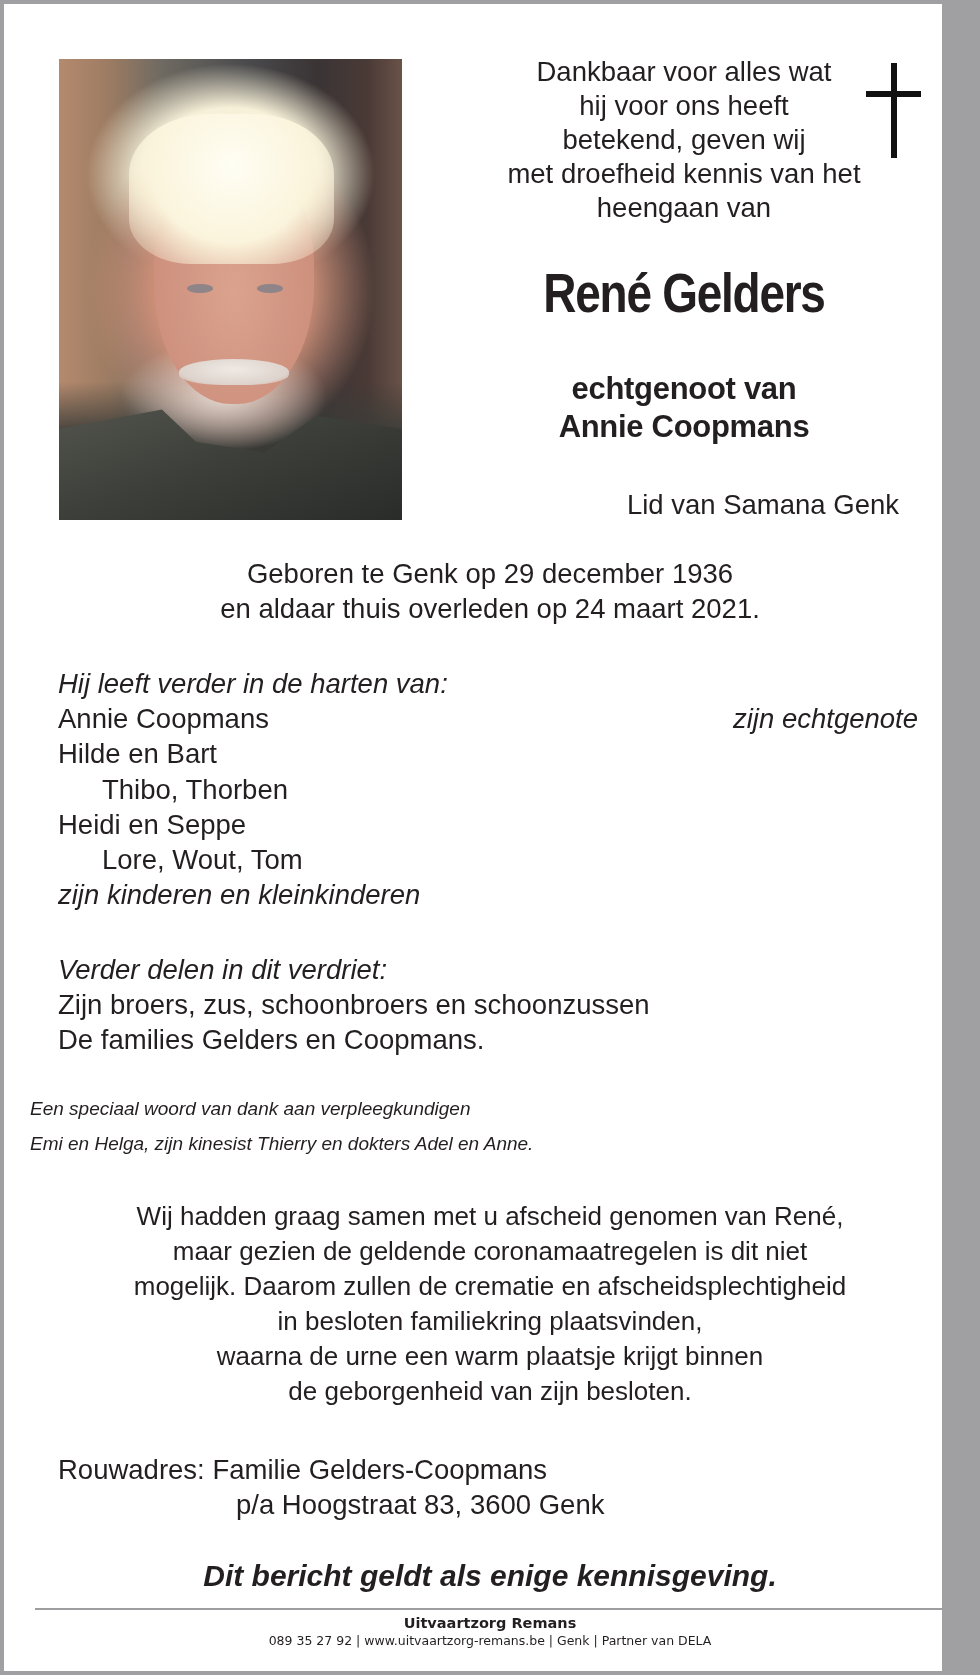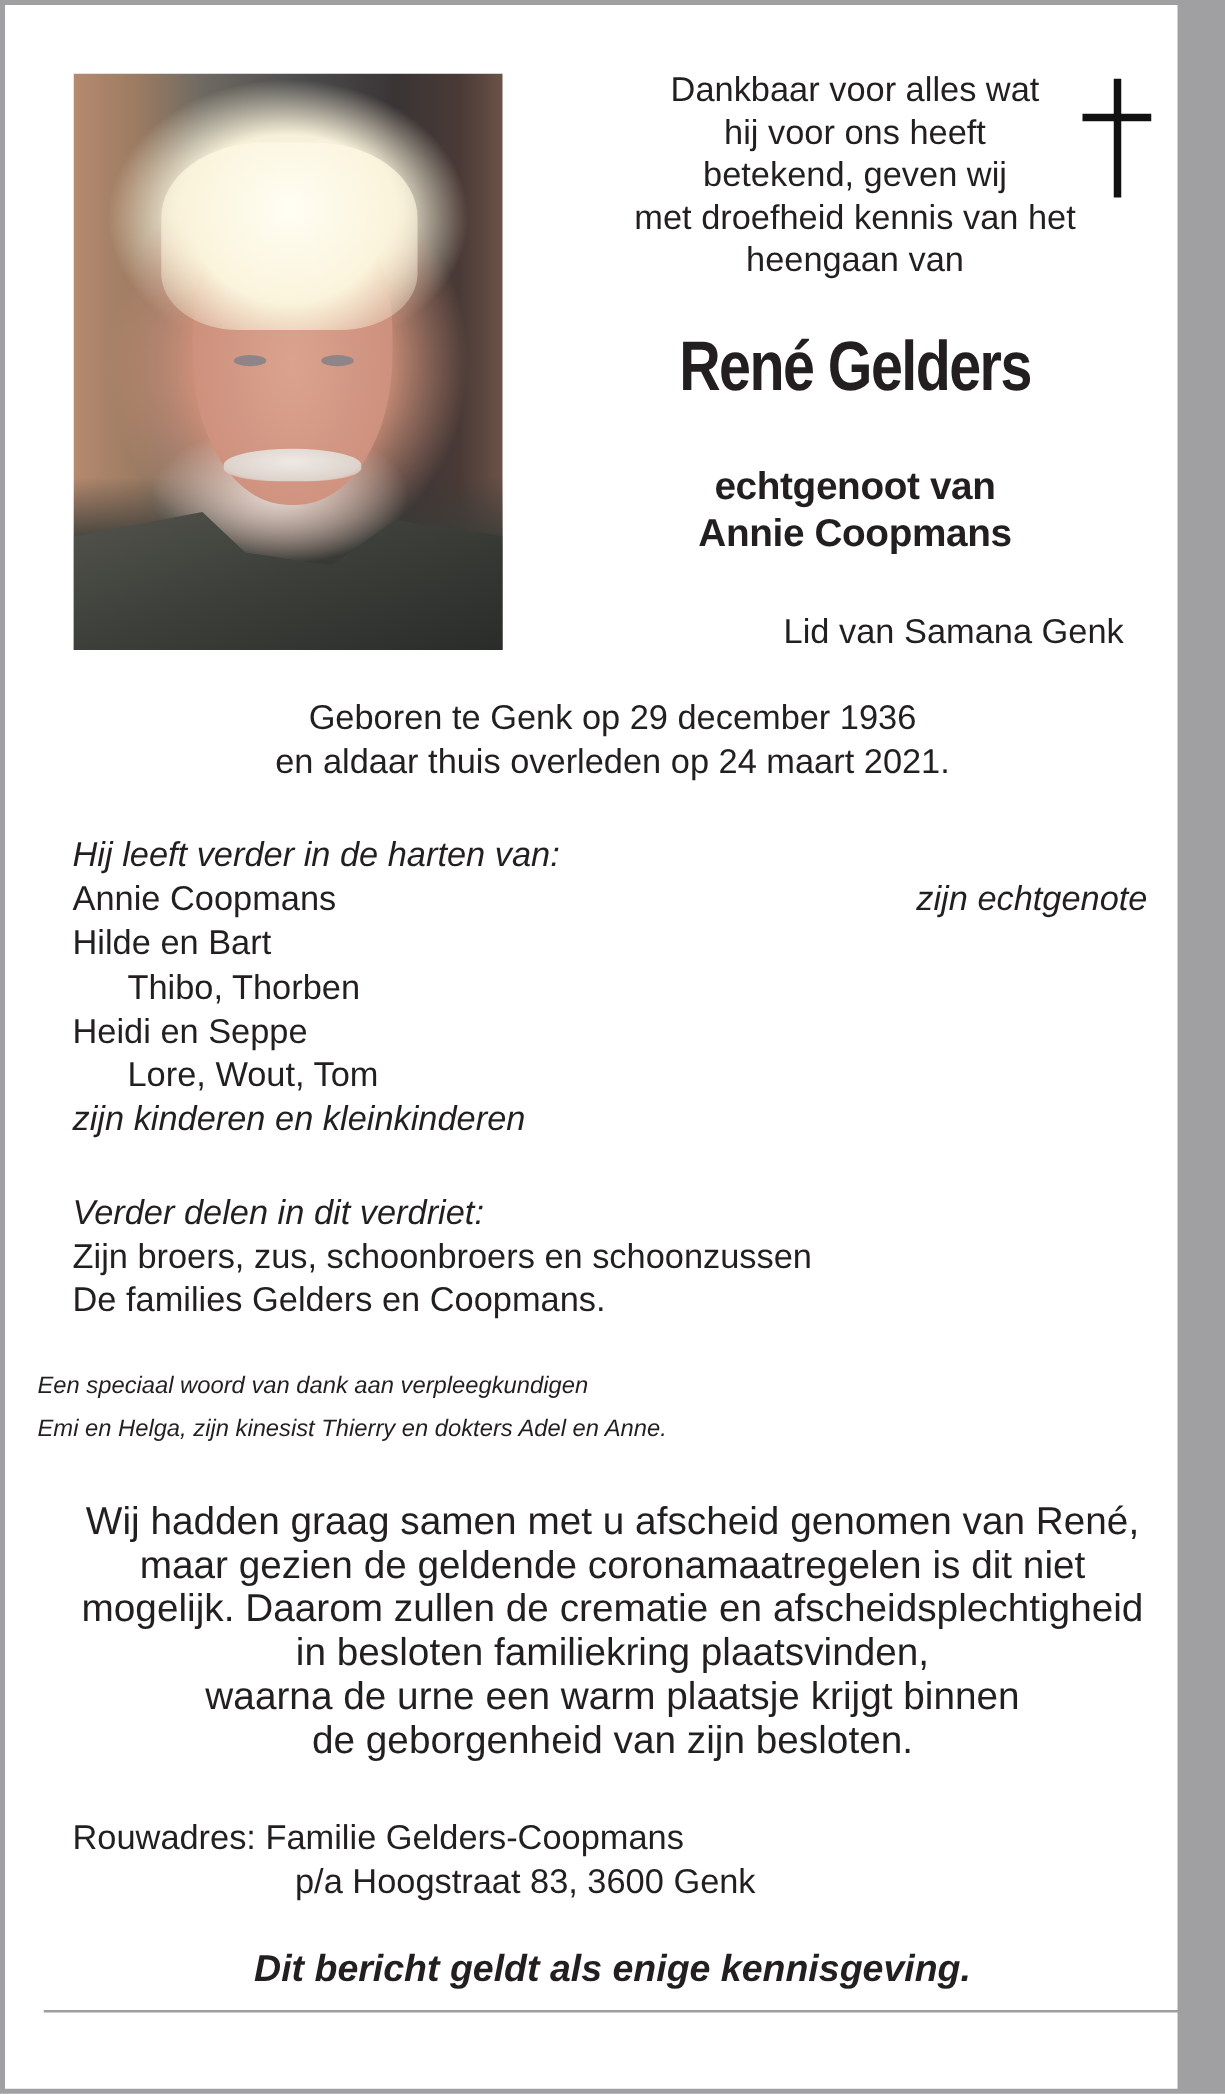--- a/index.html
+++ b/index.html
@@ -76,21 +76,21 @@
   .list .right { position:absolute; right:0; top:0; font-style:italic; }
   .share {
     left:54px; top:948px; width:860px; font-size:27.5px; line-height:35.2px;
   }
   .thanks {
     left:0; top:1087px; width:972px; text-align:left;
     font-size:19px; line-height:35px; font-style:italic;padding-left:26px;
   }
   .notice {
     left:0; top:1195px; width:972px; text-align:center;
-    font-size:31px; line-height:35px;
+    font-size:26px; line-height:35px;
   }
   .address {
     left:54px; top:1448px; width:700px; font-size:27.5px; line-height:35px;
   }
   .address .l2 { padding-left:178px; }
   .final {
     left:0; top:1555px; width:972px; text-align:center;
     font-size:30px; line-height:34px; font-weight:bold; font-style:italic;
   }
   .divider { left:31px; top:1604px; width:910px; height:2px; background:#9e9ea0; }
@@ -174,13 +174,17 @@
 
   <div class="abs address">
     <div>Rouwadres: Familie Gelders-Coopmans</div>
     <div class="l2">p/a Hoogstraat 83, 3600 Genk</div>
   </div>
 
   <div class="abs final">Dit bericht geldt als enige kennisgeving.</div>
 
   <div class="abs divider"></div>
 
+  <div class="abs footer">
+    <div class="firm">Uitvaartzorg Remans</div>
+    <div class="info">089 35 27 92 | www.uitvaartzorg-remans.be | Genk | Partner van DELA</div>
+  </div>
 </div>
 
 </body></html>

